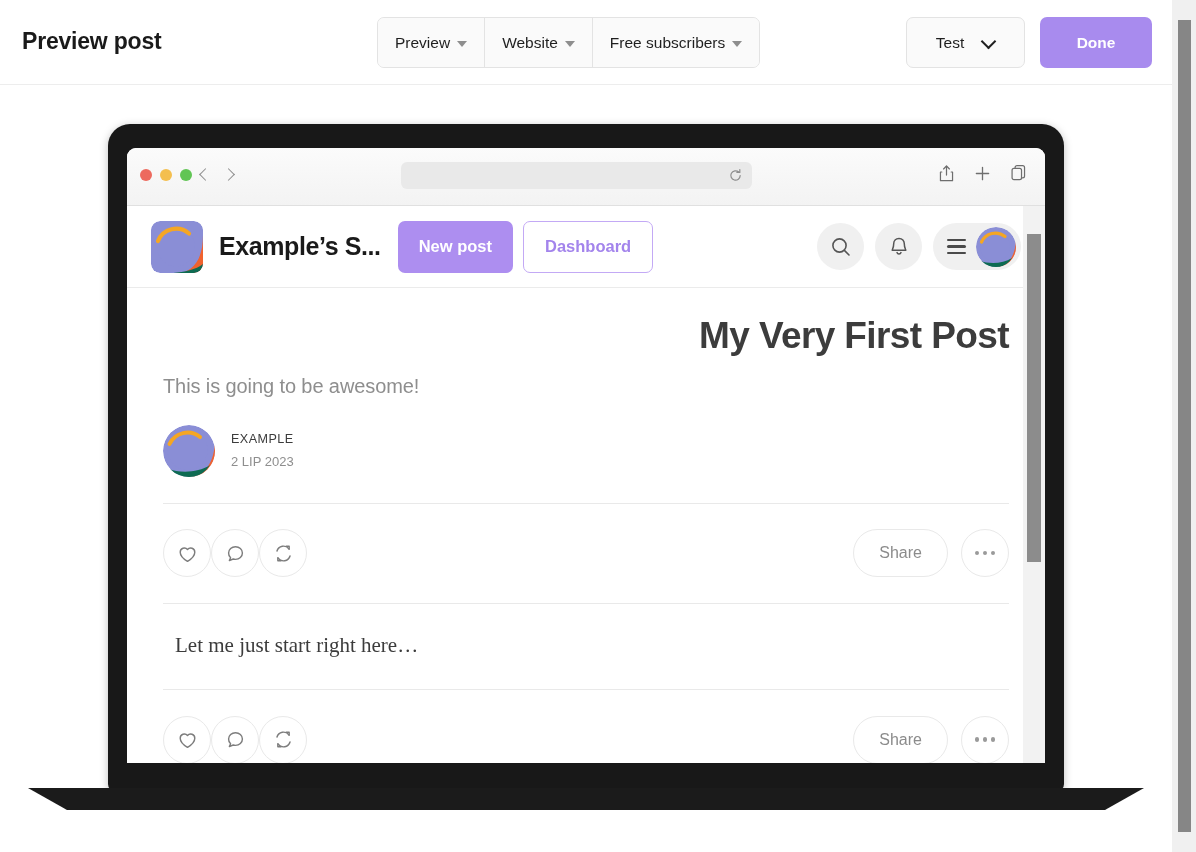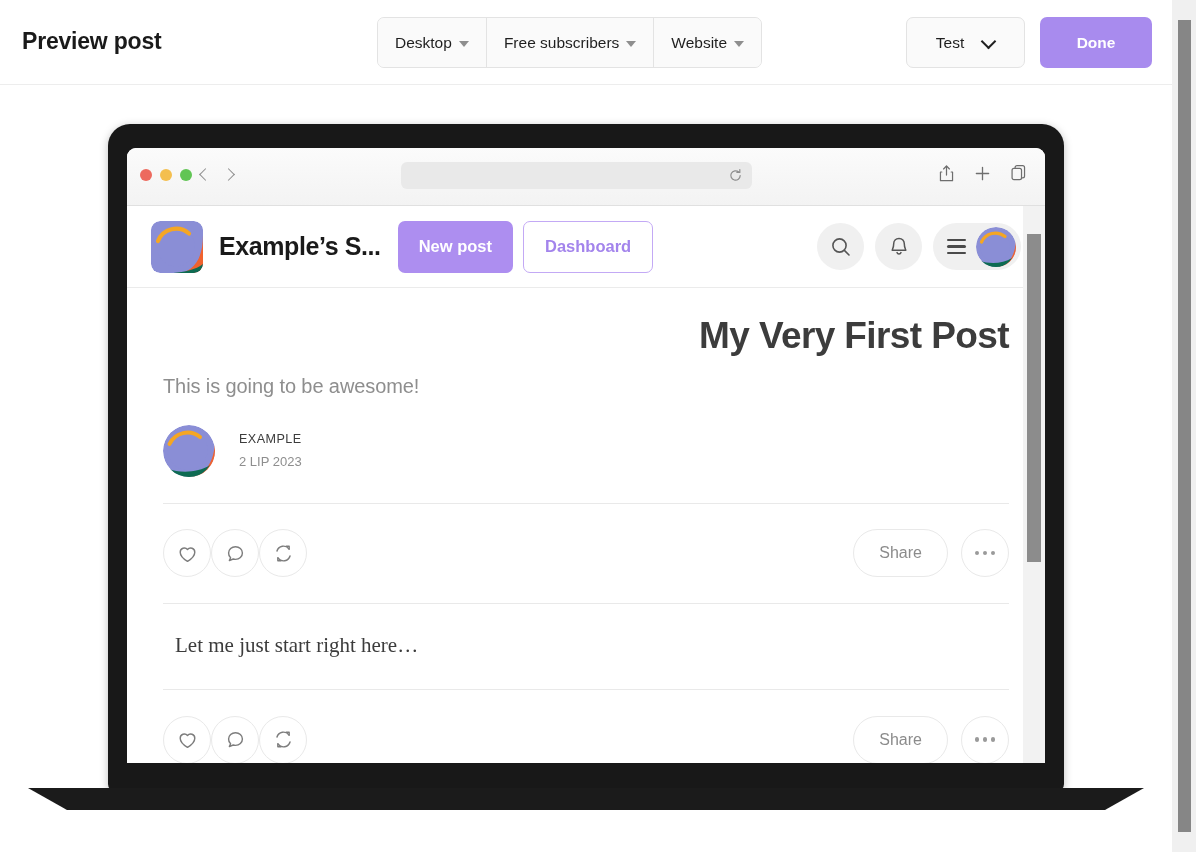--- a/index.html
+++ b/index.html
@@ -356,21 +356,21 @@
   .post-sub {
     margin-top: 18px;
     font-size: 20px;
     color: #8e8e8e;
     letter-spacing: -0.1px;
   }
   .byline {
     margin-top: 27px;
     display: flex;
     align-items: center;
-    gap: 24px;
+    gap: 16px;
   }
   .byline-avatar {
     width: 52px; height: 52px;
     border-radius: 50%;
     overflow: hidden;
     position: relative;
     flex: none;
   }
   .byline-author {
     font-size: 12.6px;
@@ -463,29 +463,29 @@
 <body>
 
 <div id="root">
 
   <div class="topbar">
 
     <div class="page-title">Preview post</div>
 
     <div class="segmented">
       <div class="seg-item">
-        <span>Desktop</span>
+        <span>Preview</span>
+        <span class="seg-caret"></span>
+      </div>
+      <div class="seg-item">
+        <span>Website</span>
         <span class="seg-caret"></span>
       </div>
       <div class="seg-item">
         <span>Free subscribers</span>
-        <span class="seg-caret"></span>
-      </div>
-      <div class="seg-item">
-        <span>Website</span>
         <span class="seg-caret"></span>
       </div>
     </div>
 
     <div class="test-btn">
       <span>Test</span>
       <span class="chev-down"></span>
     </div>
 
     <button class="done-btn">Done</button>

